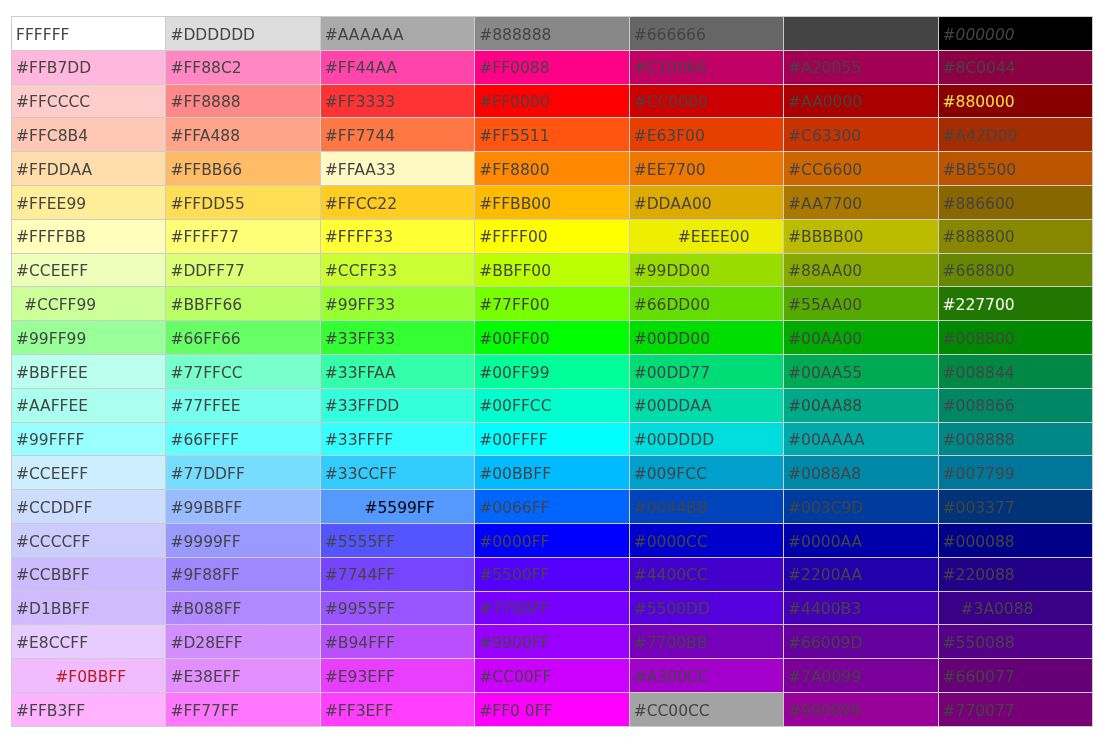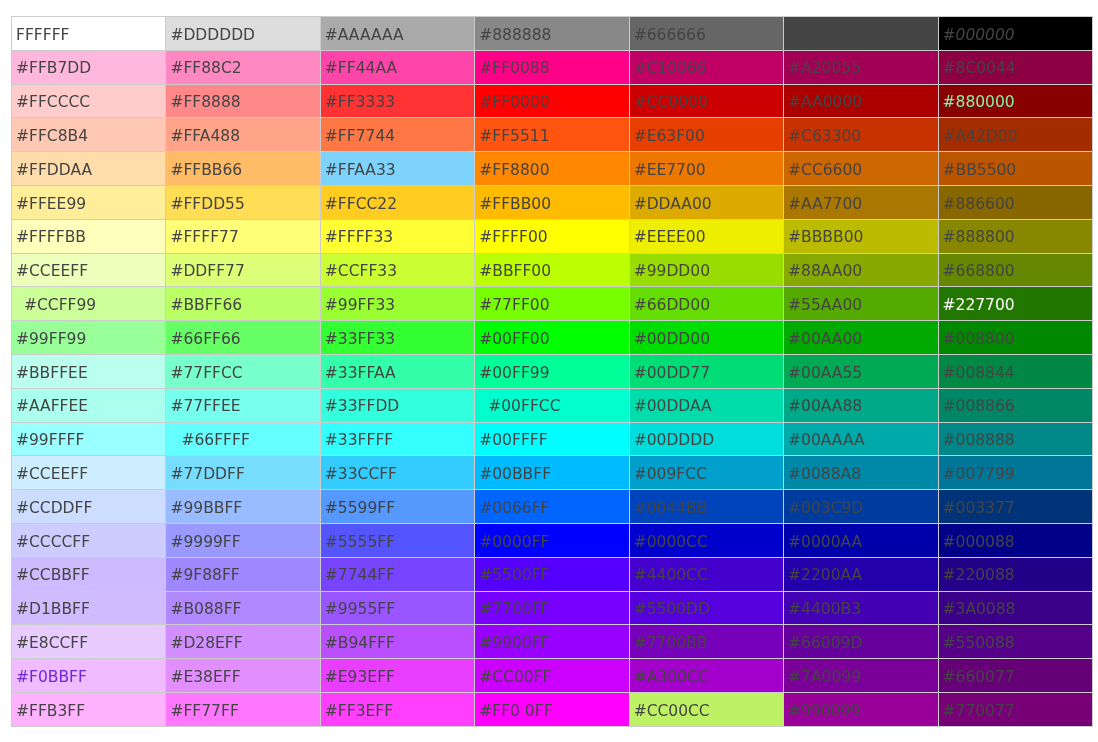--- a/index.html
+++ b/index.html
@@ -97,21 +97,21 @@
         </td>
     <td class="swatch" style="background-color: rgb(255, 0, 0); color: rgb(68, 68, 68); border-color: rgb(204, 204, 204);">
           <span class="hex">#FF0000</span>
         </td>
     <td class="swatch" style="background-color: rgb(204, 0, 0); color: rgb(68, 68, 68); border-color: rgb(204, 204, 204);">
           <span class="hex">#CC0000</span>
         </td>
     <td class="swatch" style="background-color: rgb(170, 0, 0); color: rgb(68, 68, 68); border-color: rgb(204, 204, 204);">
           <span class="hex">#AA0000</span>
         </td>
-    <td class="swatch" style="background-color: rgb(136, 0, 0); color: #86efac; border-color: rgb(204, 204, 204);">
+    <td class="swatch" style="background-color: rgb(136, 0, 0); color: #fde047; border-color: rgb(204, 204, 204);">
           <span class="hex">#880000</span>
         </td>
    </tr>
    <tr>
     <td class="swatch" style="background-color: rgb(255, 200, 180); color: rgb(68, 68, 68); border-color: rgb(204, 204, 204);">
           <span class="hex">#FFC8B4</span>
         </td>
     <td class="swatch" style="background-color: rgb(255, 164, 136); color: rgb(68, 68, 68); border-color: rgb(204, 204, 204);">
           <span class="hex">#FFA488</span>
         </td>
@@ -131,21 +131,21 @@
           <span class="hex">#A42D00</span>
         </td>
    </tr>
    <tr>
     <td class="swatch" style="background-color: rgb(255, 221, 170); color: rgb(68, 68, 68); border-color: rgb(204, 204, 204);">
           <span class="hex">#FFDDAA</span>
         </td>
     <td class="swatch" style="background-color: rgb(255, 187, 102); color: rgb(68, 68, 68); border-color: rgb(204, 204, 204);">
           <span class="hex">#FFBB66</span>
         </td>
-    <td class="swatch" style="background-color: #7dd3fc; color: rgb(68, 68, 68); border-color: rgb(204, 204, 204);">
+    <td class="swatch" style="background-color: #fef9c3; color: rgb(68, 68, 68); border-color: rgb(204, 204, 204);">
           <span class="hex">#FFAA33</span>
         </td>
     <td class="swatch" style="background-color: rgb(255, 136, 0); color: rgb(68, 68, 68); border-color: rgb(204, 204, 204);">
           <span class="hex">#FF8800</span>
         </td>
     <td class="swatch" style="background-color: rgb(238, 119, 0); color: rgb(68, 68, 68); border-color: rgb(204, 204, 204);">
           <span class="hex">#EE7700</span>
         </td>
     <td class="swatch" style="background-color: rgb(204, 102, 0); color: rgb(68, 68, 68); border-color: rgb(204, 204, 204);">
           <span class="hex">#CC6600</span>
@@ -183,21 +183,21 @@
         </td>
     <td class="swatch" style="background-color: rgb(255, 255, 119); color: rgb(68, 68, 68); border-color: rgb(204, 204, 204);">
           <span class="hex">#FFFF77</span>
         </td>
     <td class="swatch" style="background-color: rgb(255, 255, 51); color: rgb(68, 68, 68); border-color: rgb(204, 204, 204);">
           <span class="hex">#FFFF33</span>
         </td>
     <td class="swatch" style="background-color: rgb(255, 255, 0); color: rgb(68, 68, 68); border-color: rgb(204, 204, 204);">
           <span class="hex">#FFFF00</span>
         </td>
-    <td class="swatch" style="background-color: rgb(238, 238, 0); color: rgb(68, 68, 68); border-color: rgb(204, 204, 204);">
+    <td class="swatch" style="background-color: rgb(238, 238, 0); color: rgb(68, 68, 68); border-color: rgb(204, 204, 204); padding-left: 44px;">
           <span class="hex">#EEEE00</span>
         </td>
     <td class="swatch" style="background-color: rgb(187, 187, 0); color: rgb(68, 68, 68); border-color: rgb(204, 204, 204);">
           <span class="hex">#BBBB00</span>
         </td>
     <td class="swatch" style="background-color: rgb(136, 136, 0); color: rgb(68, 68, 68); border-color: rgb(204, 204, 204);">
           <span class="hex">#888800</span>
         </td>
    </tr>
    <tr>
@@ -295,38 +295,38 @@
    <tr>
     <td class="swatch" style="background-color: rgb(170, 255, 238); color: rgb(68, 68, 68); border-color: rgb(204, 204, 204);">
           <span class="hex">#AAFFEE</span>
         </td>
     <td class="swatch" style="background-color: rgb(119, 255, 238); color: rgb(68, 68, 68); border-color: rgb(204, 204, 204);">
           <span class="hex">#77FFEE</span>
         </td>
     <td class="swatch" style="background-color: rgb(51, 255, 221); color: rgb(68, 68, 68); border-color: rgb(204, 204, 204);">
           <span class="hex">#33FFDD</span>
         </td>
-    <td class="swatch" style="background-color: rgb(0, 255, 204); color: rgb(68, 68, 68); border-color: rgb(204, 204, 204); padding-left: 9px;">
+    <td class="swatch" style="background-color: rgb(0, 255, 204); color: rgb(68, 68, 68); border-color: rgb(204, 204, 204);">
           <span class="hex">#00FFCC</span>
         </td>
     <td class="swatch" style="background-color: rgb(0, 221, 170); color: rgb(68, 68, 68); border-color: rgb(204, 204, 204);">
           <span class="hex">#00DDAA</span>
         </td>
     <td class="swatch" style="background-color: rgb(0, 170, 136); color: #404040; border-color: rgb(204, 204, 204);">
           <span class="hex">#00AA88</span>
         </td>
     <td class="swatch" style="background-color: rgb(0, 136, 102); color: rgb(68, 68, 68); border-color: rgb(204, 204, 204);">
           <span class="hex">#008866</span>
         </td>
    </tr>
    <tr>
     <td class="swatch" style="background-color: rgb(153, 255, 255); color: rgb(68, 68, 68); border-color: rgb(204, 204, 204);">
           <span class="hex">#99FFFF</span>
         </td>
-    <td class="swatch" style="background-color: rgb(102, 255, 255); color: rgb(68, 68, 68); border-color: rgb(204, 204, 204); padding-left: 11px;">
+    <td class="swatch" style="background-color: rgb(102, 255, 255); color: rgb(68, 68, 68); border-color: rgb(204, 204, 204);">
           <span class="hex">#66FFFF</span>
         </td>
     <td class="swatch" style="background-color: rgb(51, 255, 255); color: rgb(68, 68, 68); border-color: rgb(204, 204, 204);">
           <span class="hex">#33FFFF</span>
         </td>
     <td class="swatch" style="background-color: rgb(0, 255, 255); color: rgb(68, 68, 68); border-color: rgb(204, 204, 204);">
           <span class="hex">#00FFFF</span>
         </td>
     <td class="swatch" style="background-color: rgb(0, 221, 221); color: rgb(68, 68, 68); border-color: rgb(204, 204, 204);">
           <span class="hex">#00DDDD</span>
@@ -361,21 +361,21 @@
           <span class="hex">#007799</span>
         </td>
    </tr>
    <tr>
     <td class="swatch" style="background-color: rgb(204, 221, 255); color: rgb(68, 68, 68); border-color: rgb(204, 204, 204);">
           <span class="hex">#CCDDFF</span>
         </td>
     <td class="swatch" style="background-color: rgb(153, 187, 255); color: rgb(68, 68, 68); border-color: rgb(204, 204, 204);">
           <span class="hex">#99BBFF</span>
         </td>
-    <td class="swatch" style="background-color: rgb(85, 153, 255); color: #404040; border-color: rgb(204, 204, 204);">
+    <td class="swatch" style="background-color: rgb(85, 153, 255); color: #000000; border-color: rgb(204, 204, 204); text-align: center;">
           <span class="hex">#5599FF</span>
         </td>
     <td class="swatch" style="background-color: rgb(0, 102, 255); color: rgb(68, 68, 68); border-color: rgb(204, 204, 204);">
           <span class="hex">#0066FF</span>
         </td>
     <td class="swatch" style="background-color: rgb(0, 68, 187); color: rgb(68, 68, 68); border-color: rgb(204, 204, 204);">
           <span class="hex">#0044BB</span>
         </td>
     <td class="swatch" style="background-color: rgb(0, 60, 157); color: rgb(68, 68, 68); border-color: rgb(204, 204, 204);">
           <span class="hex">#003C9D</span>
@@ -442,21 +442,21 @@
         </td>
     <td class="swatch" style="background-color: rgb(119, 0, 255); color: rgb(68, 68, 68); border-color: rgb(204, 204, 204);">
           <span class="hex">#7700FF</span>
         </td>
     <td class="swatch" style="background-color: rgb(85, 0, 221); color: rgb(68, 68, 68); border-color: rgb(204, 204, 204);">
           <span class="hex">#5500DD</span>
         </td>
     <td class="swatch" style="background-color: rgb(68, 0, 179); color: rgb(68, 68, 68); border-color: rgb(204, 204, 204);">
           <span class="hex">#4400B3</span>
         </td>
-    <td class="swatch" style="background-color: rgb(58, 0, 136); color: rgb(68, 68, 68); border-color: rgb(204, 204, 204);">
+    <td class="swatch" style="background-color: rgb(58, 0, 136); color: rgb(68, 68, 68); border-color: rgb(204, 204, 204); padding-left: 18px;">
           <span class="hex">#3A0088</span>
         </td>
    </tr>
    <tr>
     <td class="swatch" style="background-color: rgb(232, 204, 255); color: rgb(68, 68, 68); border-color: rgb(204, 204, 204);">
           <span class="hex">#E8CCFF</span>
         </td>
     <td class="swatch" style="background-color: rgb(210, 142, 255); color: rgb(68, 68, 68); border-color: rgb(204, 204, 204);">
           <span class="hex">#D28EFF</span>
         </td>
@@ -470,21 +470,21 @@
           <span class="hex">#7700BB</span>
         </td>
     <td class="swatch" style="background-color: rgb(102, 0, 157); color: rgb(68, 68, 68); border-color: rgb(204, 204, 204);">
           <span class="hex">#66009D</span>
         </td>
     <td class="swatch" style="background-color: rgb(85, 0, 136); color: rgb(68, 68, 68); border-color: rgb(204, 204, 204);">
           <span class="hex">#550088</span>
         </td>
    </tr>
    <tr>
-    <td class="swatch" style="background-color: rgb(240, 187, 255); color: #6d28d9; border-color: rgb(204, 204, 204);">
+    <td class="swatch" style="background-color: rgb(240, 187, 255); color: #b91c1c; border-color: rgb(204, 204, 204); text-align: center;">
           <span class="hex">#F0BBFF</span>
         </td>
     <td class="swatch" style="background-color: rgb(227, 142, 255); color: rgb(68, 68, 68); border-color: rgb(204, 204, 204);">
           <span class="hex">#E38EFF</span>
         </td>
     <td class="swatch" style="background-color: rgb(233, 62, 255); color: rgb(68, 68, 68); border-color: rgb(204, 204, 204);">
           <span class="hex">#E93EFF</span>
         </td>
     <td class="swatch" style="background-color: rgb(204, 0, 255); color: rgb(68, 68, 68); border-color: rgb(204, 204, 204);">
           <span class="hex">#CC00FF</span>
@@ -505,21 +505,21 @@
         </td>
     <td class="swatch" style="background-color: rgb(255, 119, 255); color: rgb(68, 68, 68); border-color: rgb(204, 204, 204);">
           <span class="hex">#FF77FF</span>
         </td>
     <td class="swatch" style="background-color: rgb(255, 62, 255); color: rgb(68, 68, 68); border-color: rgb(204, 204, 204);">
           <span class="hex">#FF3EFF</span>
         </td>
     <td class="swatch" style="background-color: rgb(255, 0, 255); color: rgb(68, 68, 68); border-color: rgb(204, 204, 204);">
           <span class="hex">#FF0 0FF</span>
         </td>
-    <td class="swatch" style="background-color: #bef264; color: rgb(68, 68, 68); border-color: rgb(204, 204, 204);">
+    <td class="swatch" style="background-color: #a3a3a3; color: rgb(68, 68, 68); border-color: rgb(204, 204, 204);">
           <span class="hex">#CC00CC</span>
         </td>
     <td class="swatch" style="background-color: rgb(153, 0, 153); color: rgb(68, 68, 68); border-color: rgb(204, 204, 204);">
           <span class="hex">#990099</span>
         </td>
     <td class="swatch" style="background-color: rgb(119, 0, 119); color: rgb(68, 68, 68); border-color: rgb(204, 204, 204);">
           <span class="hex">#770077</span>
         </td>
    </tr>
   </tbody>

